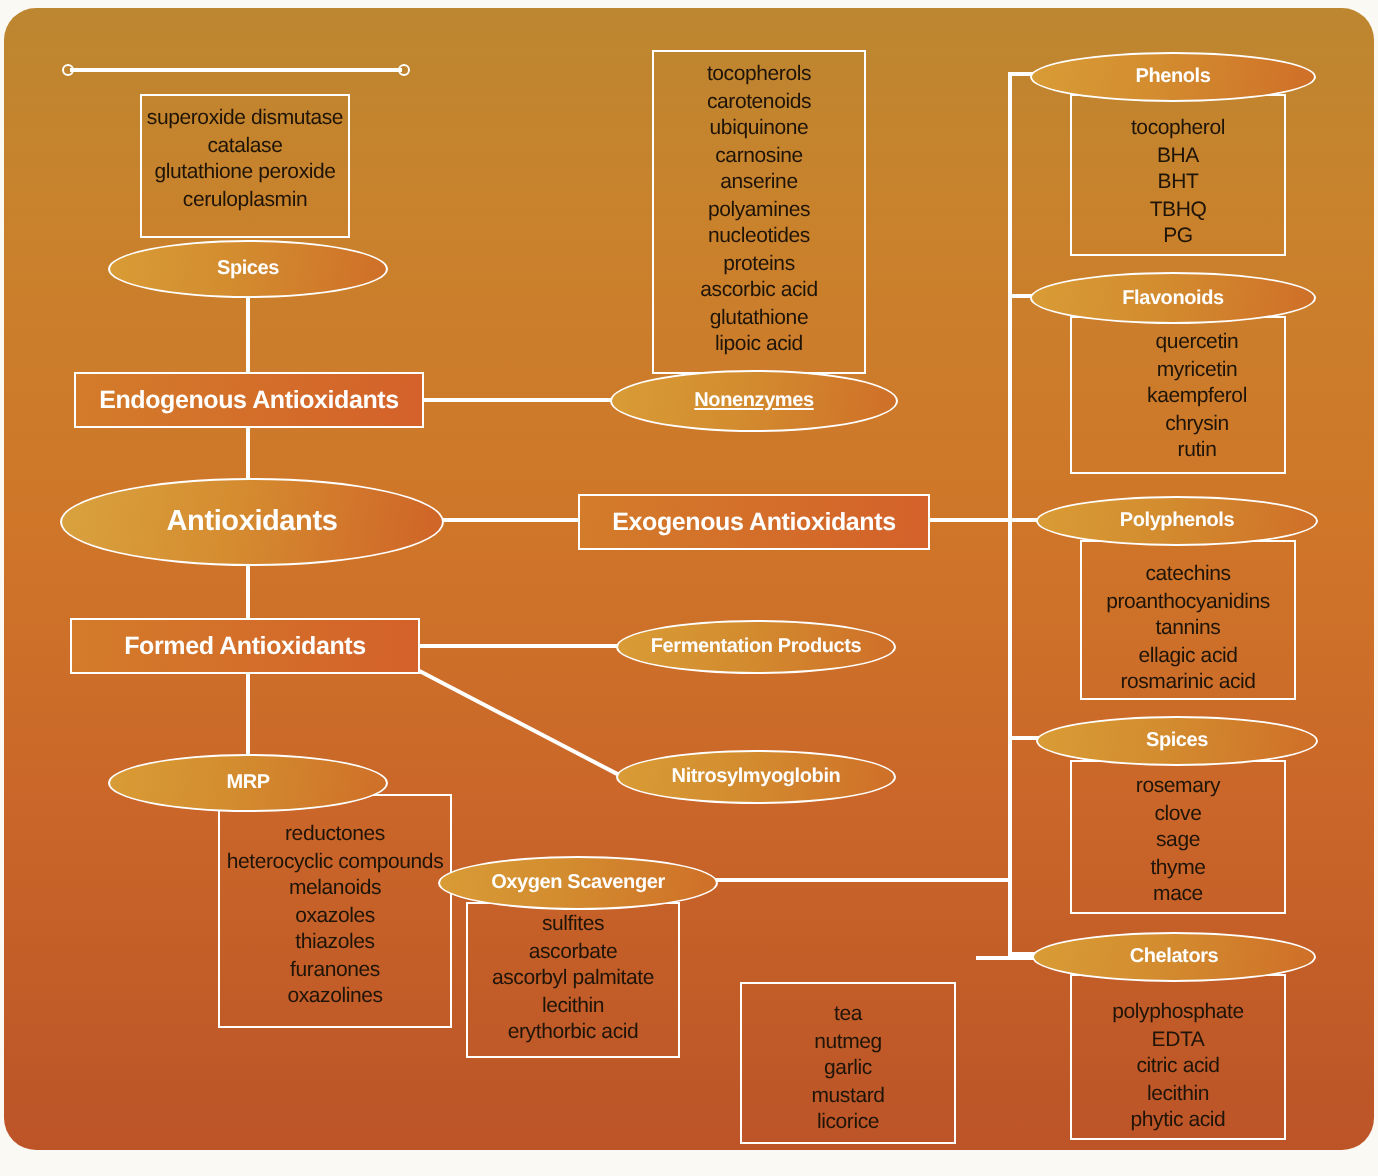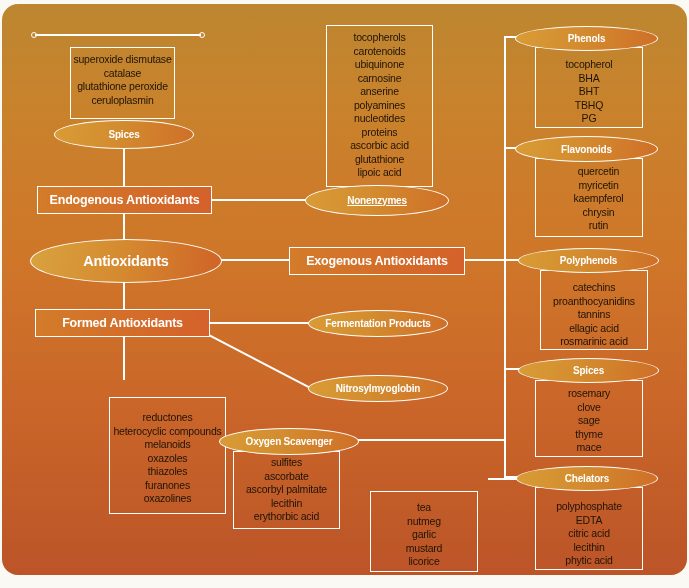--- a/index.html
+++ b/index.html
@@ -191,18 +191,21 @@
     </div>
     <div class="el" style="left:514px;top:462px;width:142px;height:25px;">
       <span>Chelators</span>
     </div>
     <div class="el" style="left:306px;top:306px;width:140px;height:27px;">
       <span>Fermentation Products</span>
     </div>
     <div class="el" style="left:306px;top:371px;width:140px;height:27px;">
       <span>Nitrosylmyoglobin</span>
     </div>
+    <div class="el" style="left:52px;top:373px;width:140px;height:29px;">
+      <span>MRP</span>
+    </div>
     <div class="el" style="left:217px;top:424px;width:140px;height:27px;">
       <span>Oxygen Scavenger</span>
     </div>
 
   </div>
 </div>
 
 </body></html>

